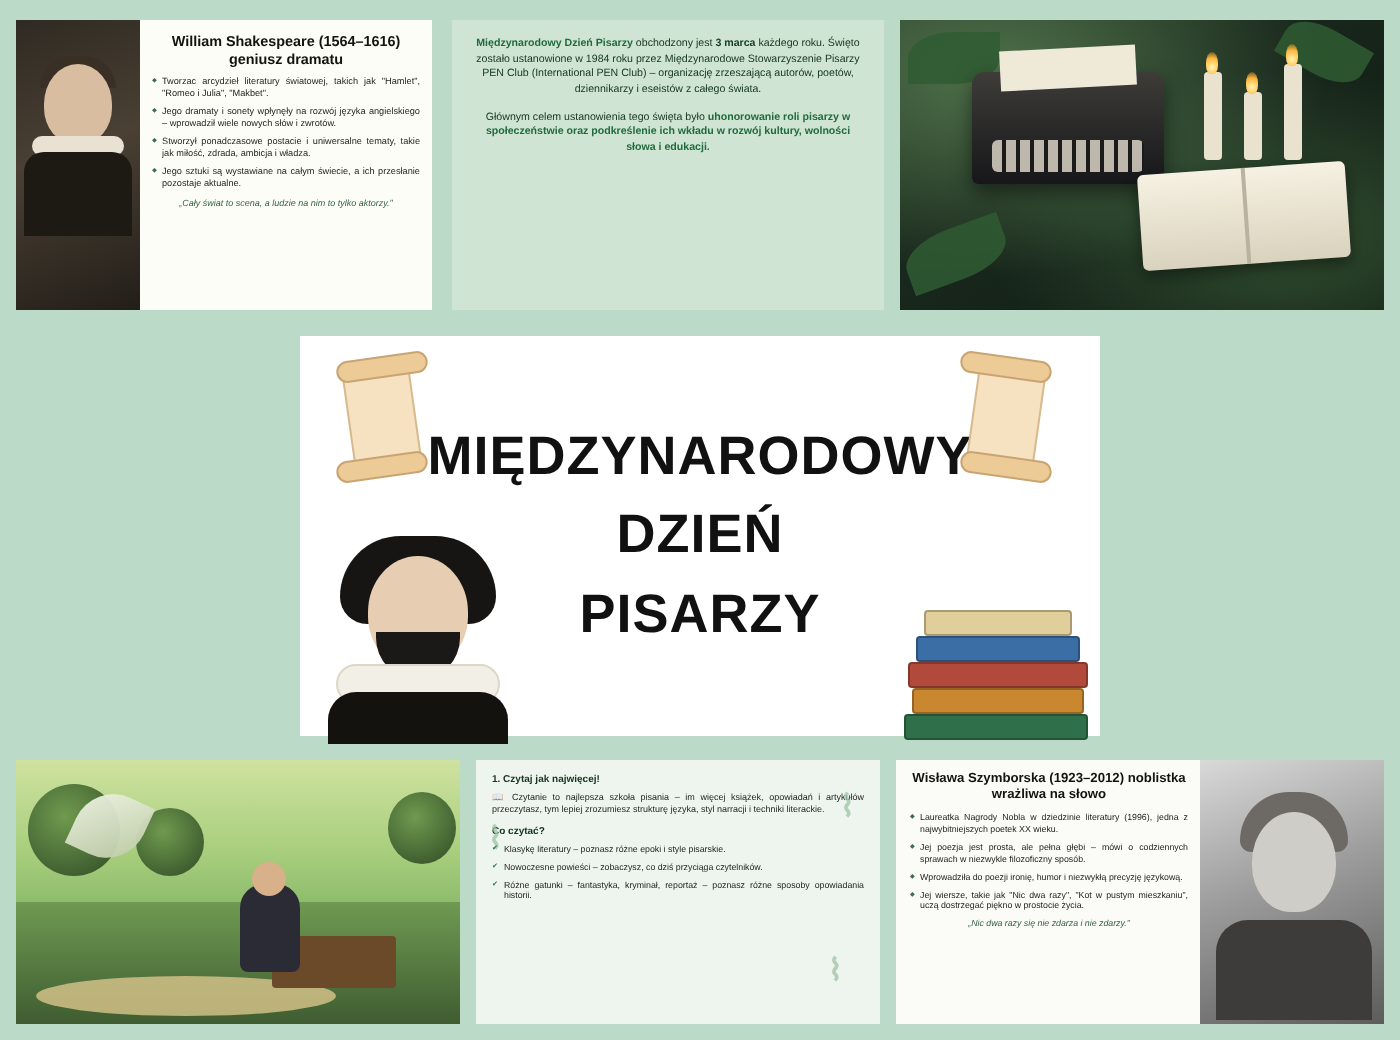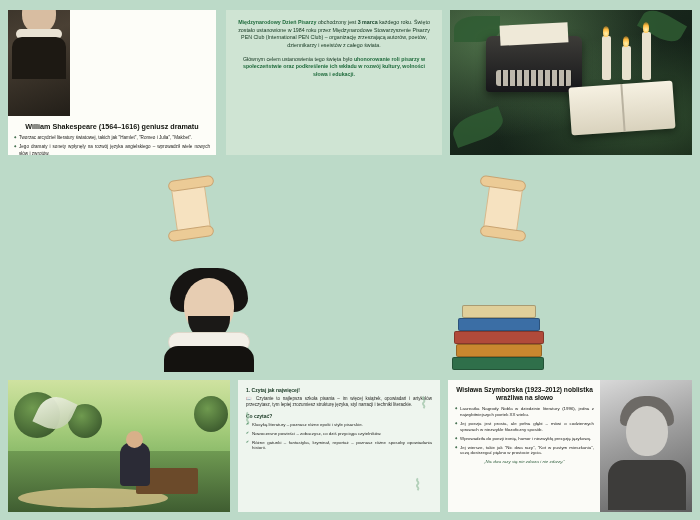--- a/index.html
+++ b/index.html
@@ -24,21 +24,21 @@
   }
 
   
   #c-shakespeare {
     left: 8px; top: 10px; width: 208px; height: 145px;
     background: #fdfdf8;
     display: flex;
     flex-direction: column;
   }
   #c-shakespeare .inner {
-    display: flex; flex-direction: column; height: 100%; justify-content: center;
+    display: flex; height: 100%;
   }
   .portrait-old {
     width: 62px; height: 100%;
     background: linear-gradient(160deg,#2f2a22 0%,#4a4034 45%,#221e18 100%);
     position: relative;
     flex: none;
   }
   .portrait-old .face {
     position: absolute; left: 14px; top: 22px;
     width: 34px; height: 40px; border-radius: 50% 50% 45% 45%;
@@ -364,20 +364,27 @@
     </div>
     <div class="tw-book"></div>
     <div class="tw-candle" style="left:152px;top:26px;height:44px;"></div>
     <div class="tw-flame" style="left:153px;top:16px;"></div>
     <div class="tw-candle" style="left:172px;top:36px;height:34px;"></div>
     <div class="tw-flame" style="left:173px;top:26px;"></div>
     <div class="tw-candle" style="left:192px;top:22px;height:48px;"></div>
     <div class="tw-flame" style="left:193px;top:12px;"></div>
   </div>
 
+  <div class="card" id="c-banner">
+    <div class="title">
+      <div class="l1">MIĘDZYNARODOWY</div>
+      <div class="l2">DZIEŃ</div>
+      <div class="l3">PISARZY</div>
+    </div>
+  </div>
 
   <div class="scroll" id="scroll-left">
     <div class="sheet"></div>
     <div class="roll" style="top:2px;"></div>
     <div class="roll" style="top:52px;"></div>
   </div>
   <div class="scroll" id="scroll-right">
     <div class="sheet"></div>
     <div class="roll" style="top:2px;"></div>
     <div class="roll" style="top:52px;"></div>

